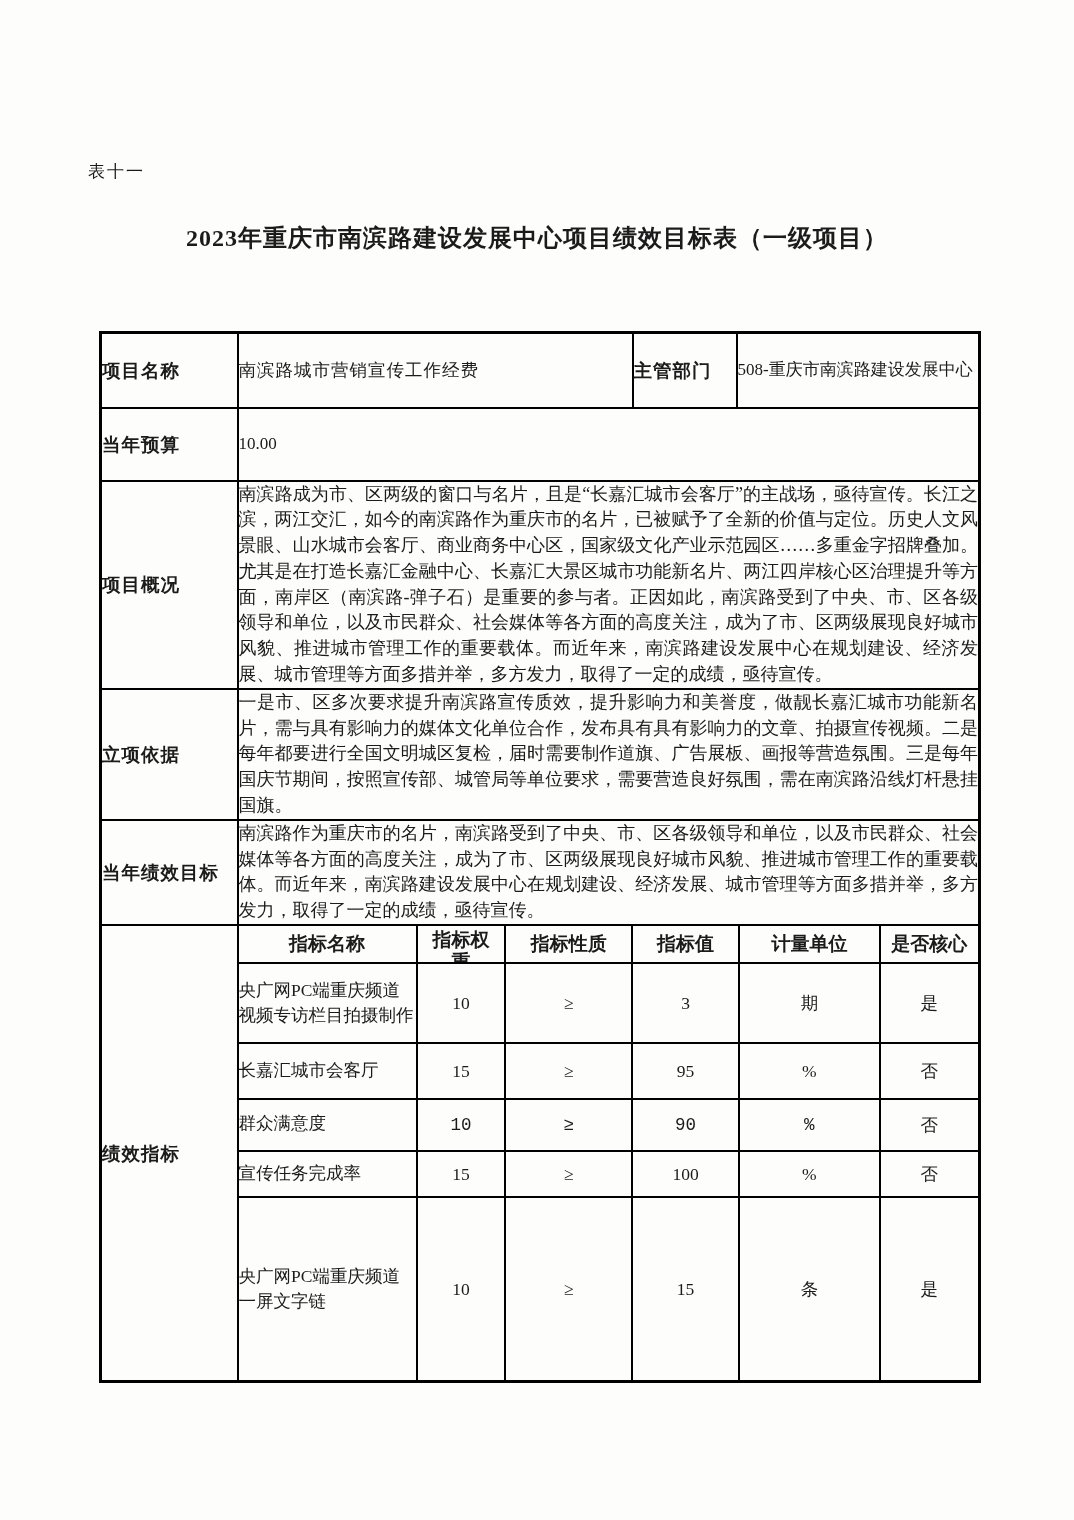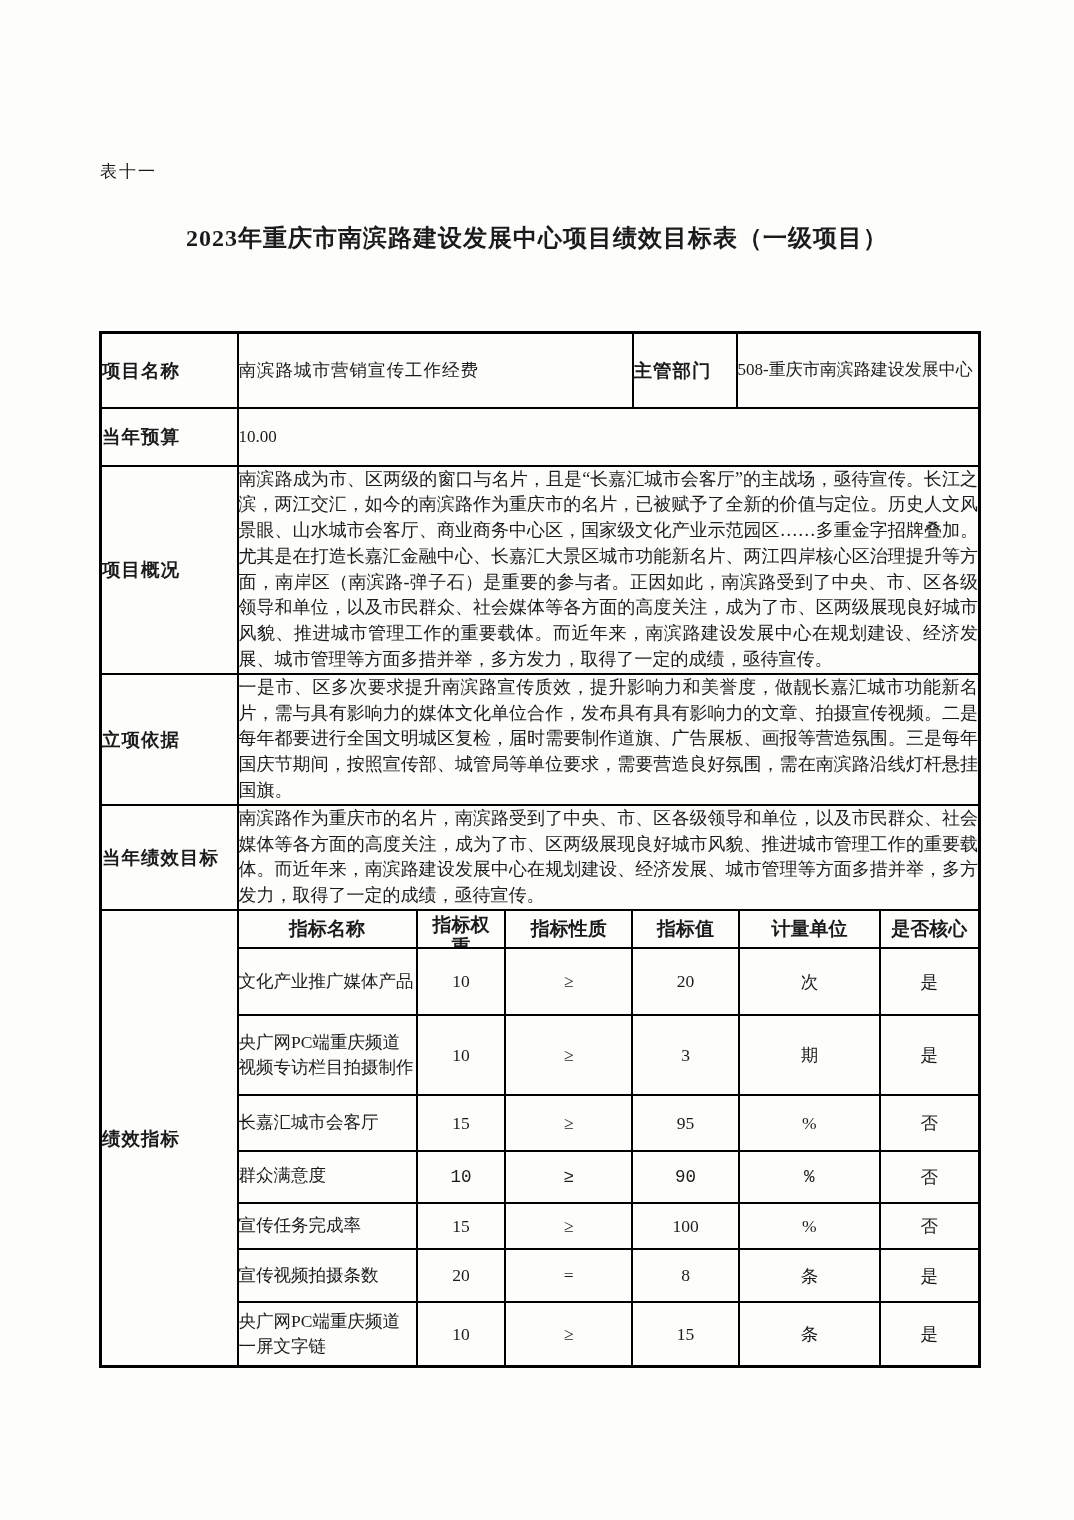--- a/index.html
+++ b/index.html
@@ -6,21 +6,21 @@
   .sheet {
     position:relative;
     width:1074px; height:1520px;
     margin:0 auto;
     background:#fdfdfc;
     font-family:"Liberation Serif", serif;
     color:#1b1b1b;
     overflow:hidden;
   }
   .tag {
-    position:absolute; left:100px; top:160px;
+    position:absolute; left:88px; top:160px;
     font-size:17px; letter-spacing:2px;
   }
   .title {
     position:absolute; left:0; right:0; top:222px;
     text-align:center;
     font-size:24px; font-weight:bold; letter-spacing:1px;
   }
   .meta {
     position:absolute; left:100px; top:287px; width:877px;
     display:flex; align-items:baseline;
@@ -41,21 +41,21 @@
   .c   { }
   .pname  { font-size:17.5px; letter-spacing:1px; }
   .deptv  { font-size:17px; line-height:1.4; padding:2px 6px; }
   .budget { font-size:17px; }
   .para {
     font-size:18px; line-height:25.8px;
     text-align:justify; text-justify:inter-ideograph;
     padding:2px 8px 2px 9px; vertical-align:top;
   }
   tr.r1 { height:75px; }
-  tr.r2 { height:58px; }
+  tr.r2 { height:73px; }
   tr.r3 { height:202px; }
   tr.r4 { height:130px; }
   tr.r5 { height:105px; }
   tr.r6 { height:454px; }
   td.nest { padding:0; vertical-align:top; }
 
   table.ind {
     width:100%; height:454px;
     border-collapse:collapse; table-layout:fixed;
   }
@@ -138,28 +138,20 @@
               <tr class="ih">
                 <th>指标名称</th>
                 <th class="hdr-weight">
                   <div class="clip">指标权重</div>
                 </th>
                 <th>指标性质</th>
                 <th>指标值</th>
                 <th>计量单位</th>
                 <th>是否核心</th>
               </tr>
-              <tr class="ir1">
-                <td class="iname">文化产业推广媒体产品</td>
-                <td class="ival">10</td>
-                <td class="ival">≥</td>
-                <td class="ival">20</td>
-                <td class="ival">次</td>
-                <td class="ival">是</td>
-              </tr>
               <tr class="ir2">
                 <td class="iname">央广网PC端重庆频道视频专访栏目拍摄制作</td>
                 <td class="ival">10</td>
                 <td class="ival">≥</td>
                 <td class="ival">3</td>
                 <td class="ival">期</td>
                 <td class="ival">是</td>
               </tr>
               <tr class="ir3">
                 <td class="iname">长嘉汇城市会客厅</td>
@@ -178,28 +170,20 @@
                 <td class="ival">否</td>
               </tr>
               <tr class="ir5">
                 <td class="iname">宣传任务完成率</td>
                 <td class="ival">15</td>
                 <td class="ival">≥</td>
                 <td class="ival">100</td>
                 <td class="ival">%</td>
                 <td class="ival">否</td>
               </tr>
-              <tr class="ir6">
-                <td class="iname">宣传视频拍摄条数</td>
-                <td class="ival">20</td>
-                <td class="ival">=</td>
-                <td class="ival">8</td>
-                <td class="ival">条</td>
-                <td class="ival">是</td>
-              </tr>
               <tr class="ir7">
                 <td class="iname">央广网PC端重庆频道一屏文字链</td>
                 <td class="ival">10</td>
                 <td class="ival">≥</td>
                 <td class="ival">15</td>
                 <td class="ival">条</td>
                 <td class="ival">是</td>
               </tr>
             </tbody>
           </table>

